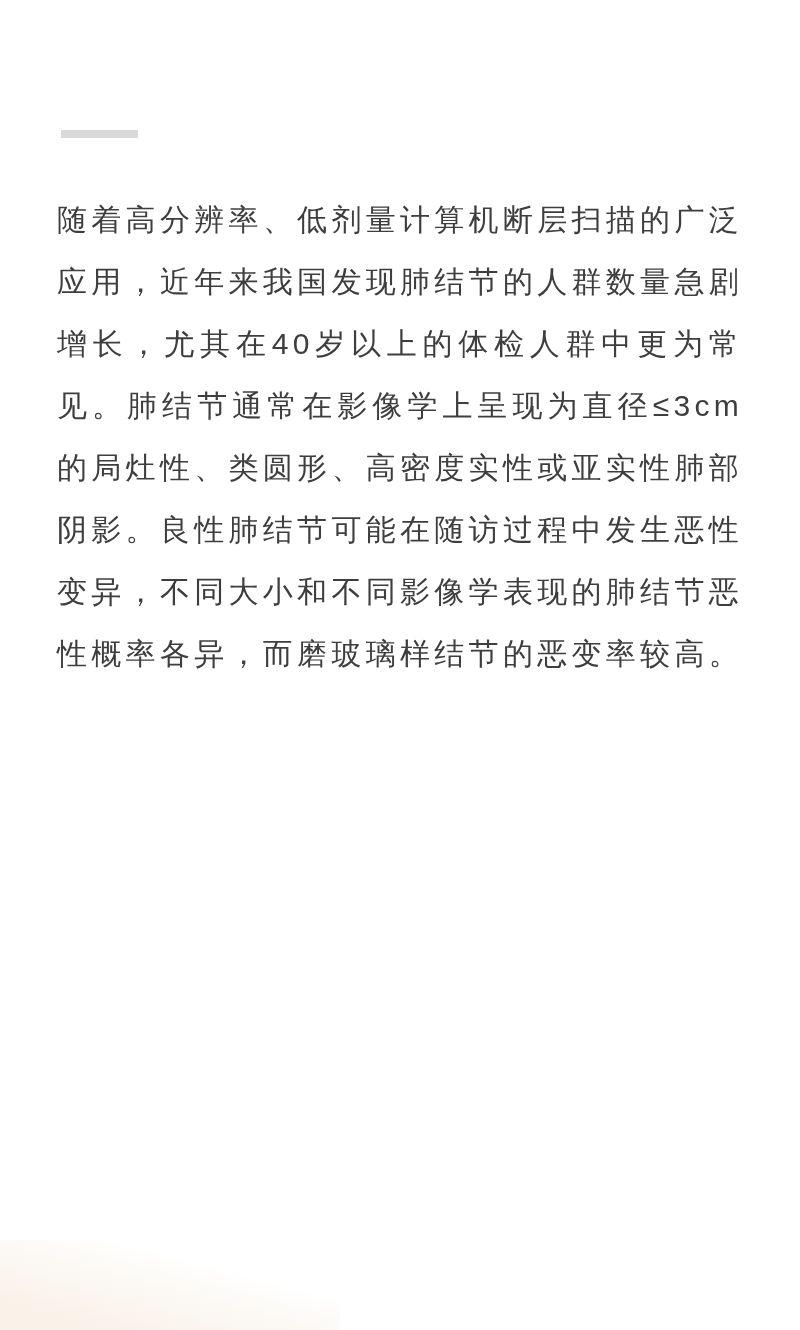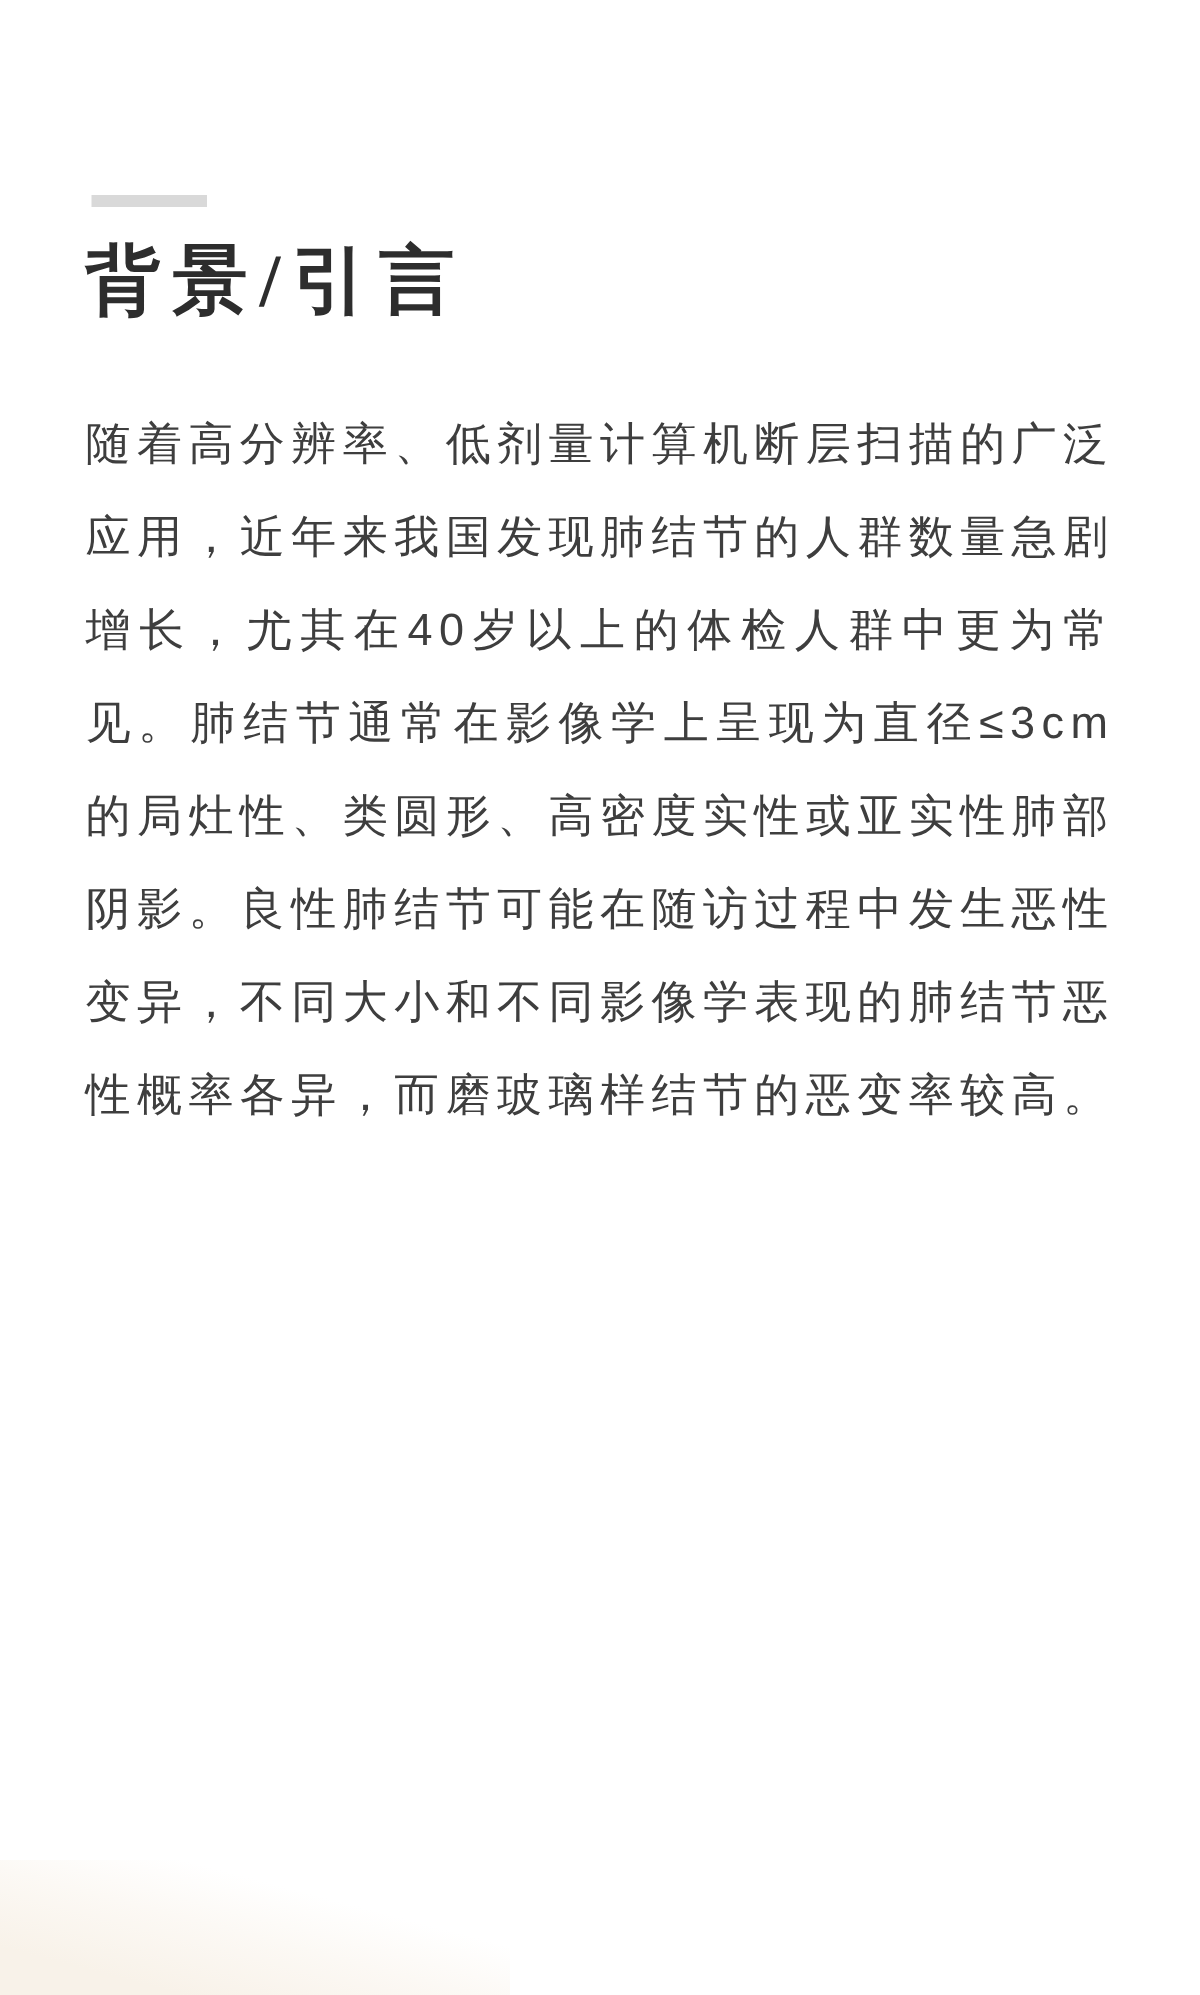--- a/index.html
+++ b/index.html
@@ -72,19 +72,18 @@
     );
     pointer-events: none;
   }
 </style>
 </head>
 <body>
 
 <div class="page">
   <div class="content">
     <div class="accent-bar"></div>
-    <h1 class="section-title">背景/引言</h1>
     <div class="body-text">
       <p>随着高分辨率、低剂量计算机断层扫描的广泛应用，近年来我国发现肺结节的人群数量急剧增长，尤其在40岁以上的体检人群中更为常见。肺结节通常在影像学上呈现为直径≤3cm的局灶性、类圆形、高密度实性或亚实性肺部阴影。良性肺结节可能在随访过程中发生恶性变异，不同大小和不同影像学表现的肺结节恶性概率各异，而磨玻璃样结节的恶变率较高。</p>
     </div>
   </div>
   <div class="corner-wash"></div>
 </div>
 
 </body></html>

